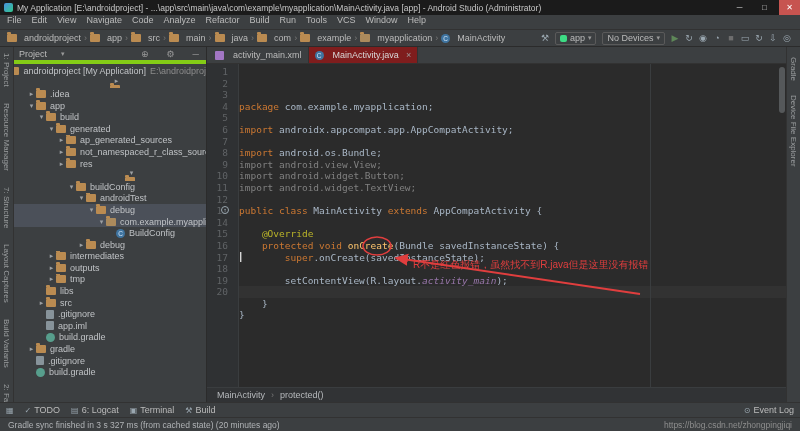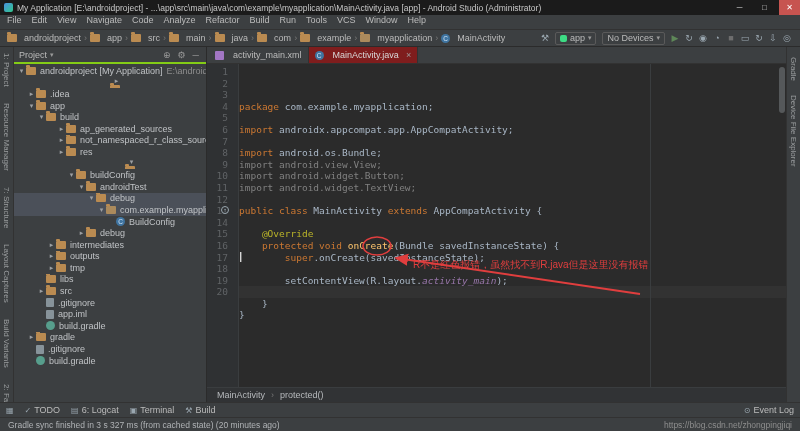--- a/index.html
+++ b/index.html
@@ -27,21 +27,21 @@
   .tb-ico{width:14px;text-align:center;font-size:9px;color:#9aa7b0}
 
   
   .main{flex:1;display:flex;min-height:0}
   .stripe{width:14px;background:#3c3f41;flex:none;display:flex;flex-direction:column;align-items:center;font-size:8px;color:#9a9d9f;overflow:hidden}
   .stripe-left{border-right:1px solid #323232;padding-top:6px;gap:16px}
   .stripe-right{border-left:1px solid #323232;padding-top:10px;gap:14px}
   .vlabel{writing-mode:vertical-rl;white-space:nowrap}
 
   .project-panel{width:193px;background:#3c3f41;border-right:1px solid #2b2b2b;flex:none;display:flex;flex-direction:column;min-height:0;overflow:hidden}
-  .panel-header{height:17px;display:flex;align-items:center;padding:0 5px;border-bottom:2px solid #84cc16;flex:none;font-size:9px;gap:3px}
+  .panel-header{height:17px;display:flex;align-items:center;padding:0 5px;border-bottom:4px solid #84cc16;flex:none;font-size:9px;gap:14px}
   .ph-arrow{font-size:7px;color:#9a9a9a}
   .ph-sp{flex:1}
   .ph-ico{color:#9a9a9a;padding:0 2px;font-size:9px}
   .tree{flex:1;overflow:hidden;font-size:9px;padding-top:1px}
   .tree-row{display:flex;align-items:center;height:11.6px;white-space:nowrap;overflow:hidden}
   .tree-row.selected{background:#4b5059}
   .arrow{width:9px;font-size:7px;color:#9da0a3;text-align:center;flex:none}
   .lbl{color:#c0c3c6}
   .extra{color:#8c8c8c;margin-left:4px}
 
@@ -201,21 +201,21 @@
     <div class="project-panel">
       <div class="panel-header">
         <span>Project</span>
         <span class="ph-arrow">▾</span>
         <span class="ph-sp"></span>
         <span class="ph-ico">⊕</span>
         <span class="ph-ico">⚙</span>
         <span class="ph-ico">─</span>
       </div>
       <div class="tree">
-          <div class="tree-row" style="padding-left: 3px;">
+          <div class="tree-row" style="padding-left: 3px; justify-content: flex-end;">
             <span class="arrow">▾</span>
             <span class="ico project"></span>
             <span class="lbl">androidproject [My Application]</span>
             <span class="extra">E:\androidproj</span>
           </div>
           <div class="tree-row" style="padding-left: 13px; flex-direction: column;">
             <span class="arrow">▸</span>
             <span class="ico folder"></span>
             <span class="lbl">.gradle</span>
           </div>
@@ -226,20 +226,25 @@
           </div>
           <div class="tree-row" style="padding-left: 13px;">
             <span class="arrow">▾</span>
             <span class="ico module"></span>
             <span class="lbl">app</span>
           </div>
           <div class="tree-row" style="padding-left: 23px;">
             <span class="arrow">▾</span>
             <span class="ico folder"></span>
             <span class="lbl">build</span>
+          </div>
+          <div class="tree-row" style="padding-left: 33px;">
+            <span class="arrow">▾</span>
+            <span class="ico folder"></span>
+            <span class="lbl">generated</span>
           </div>
           <div class="tree-row" style="padding-left: 43px;">
             <span class="arrow">▸</span>
             <span class="ico folder"></span>
             <span class="lbl">ap_generated_sources</span>
           </div>
           <div class="tree-row" style="padding-left: 43px;">
             <span class="arrow">▸</span>
             <span class="ico folder"></span>
             <span class="lbl">not_namespaced_r_class_sources</span>

